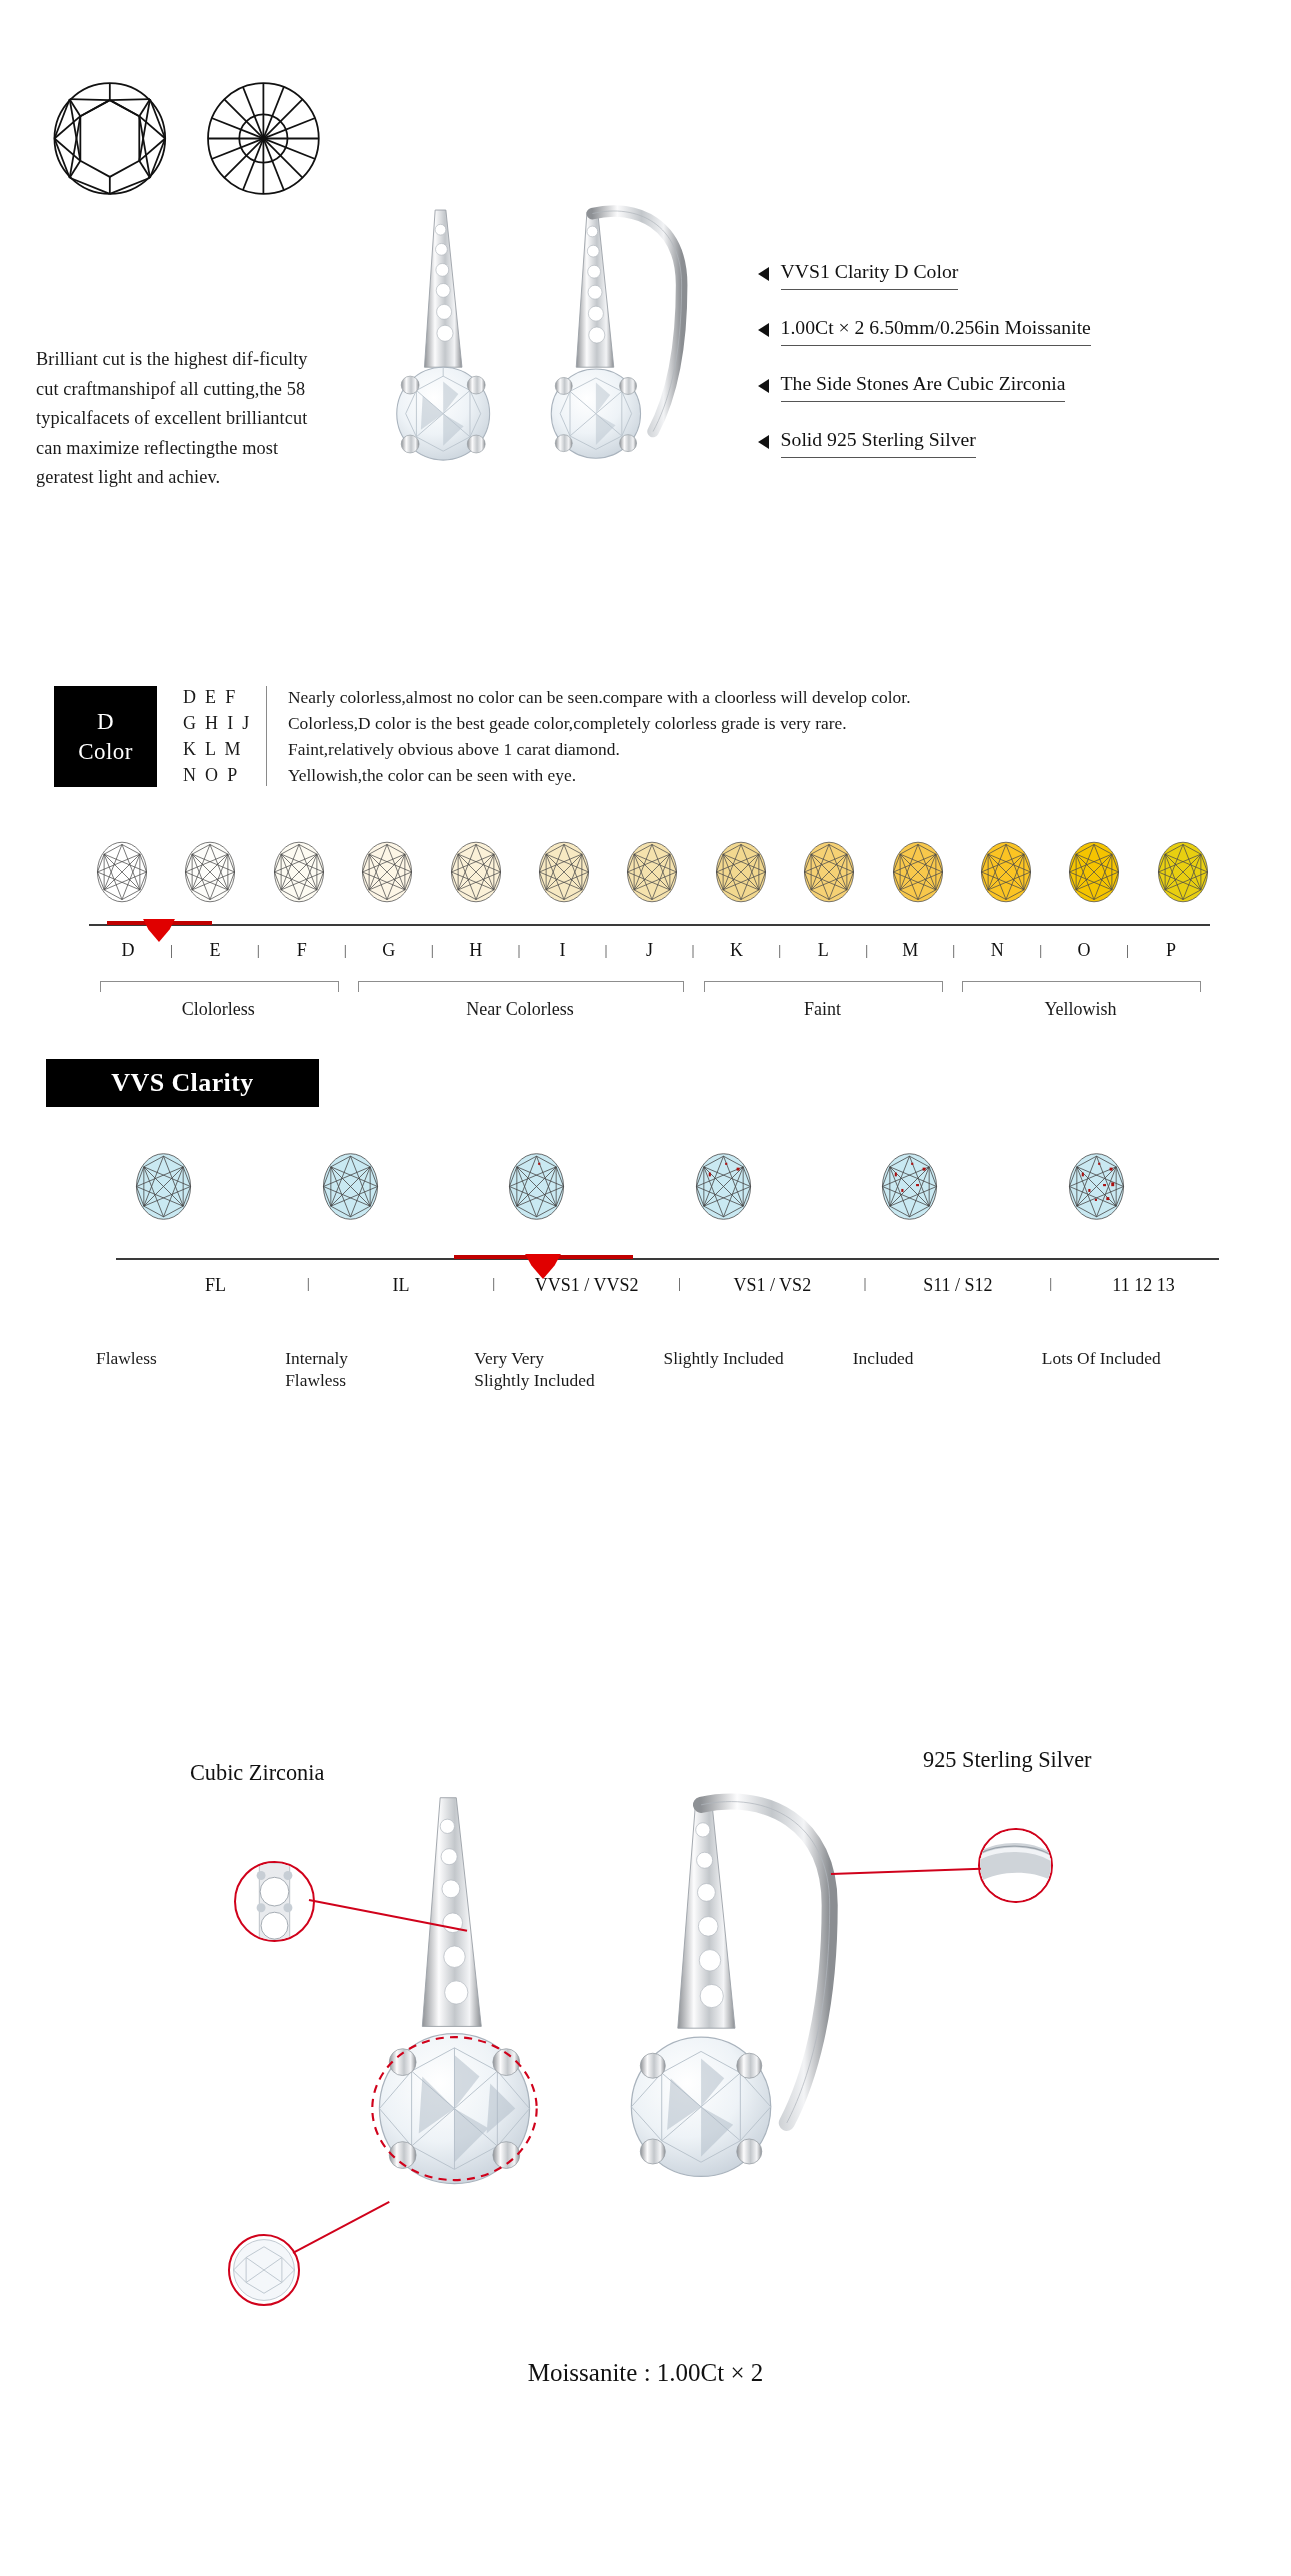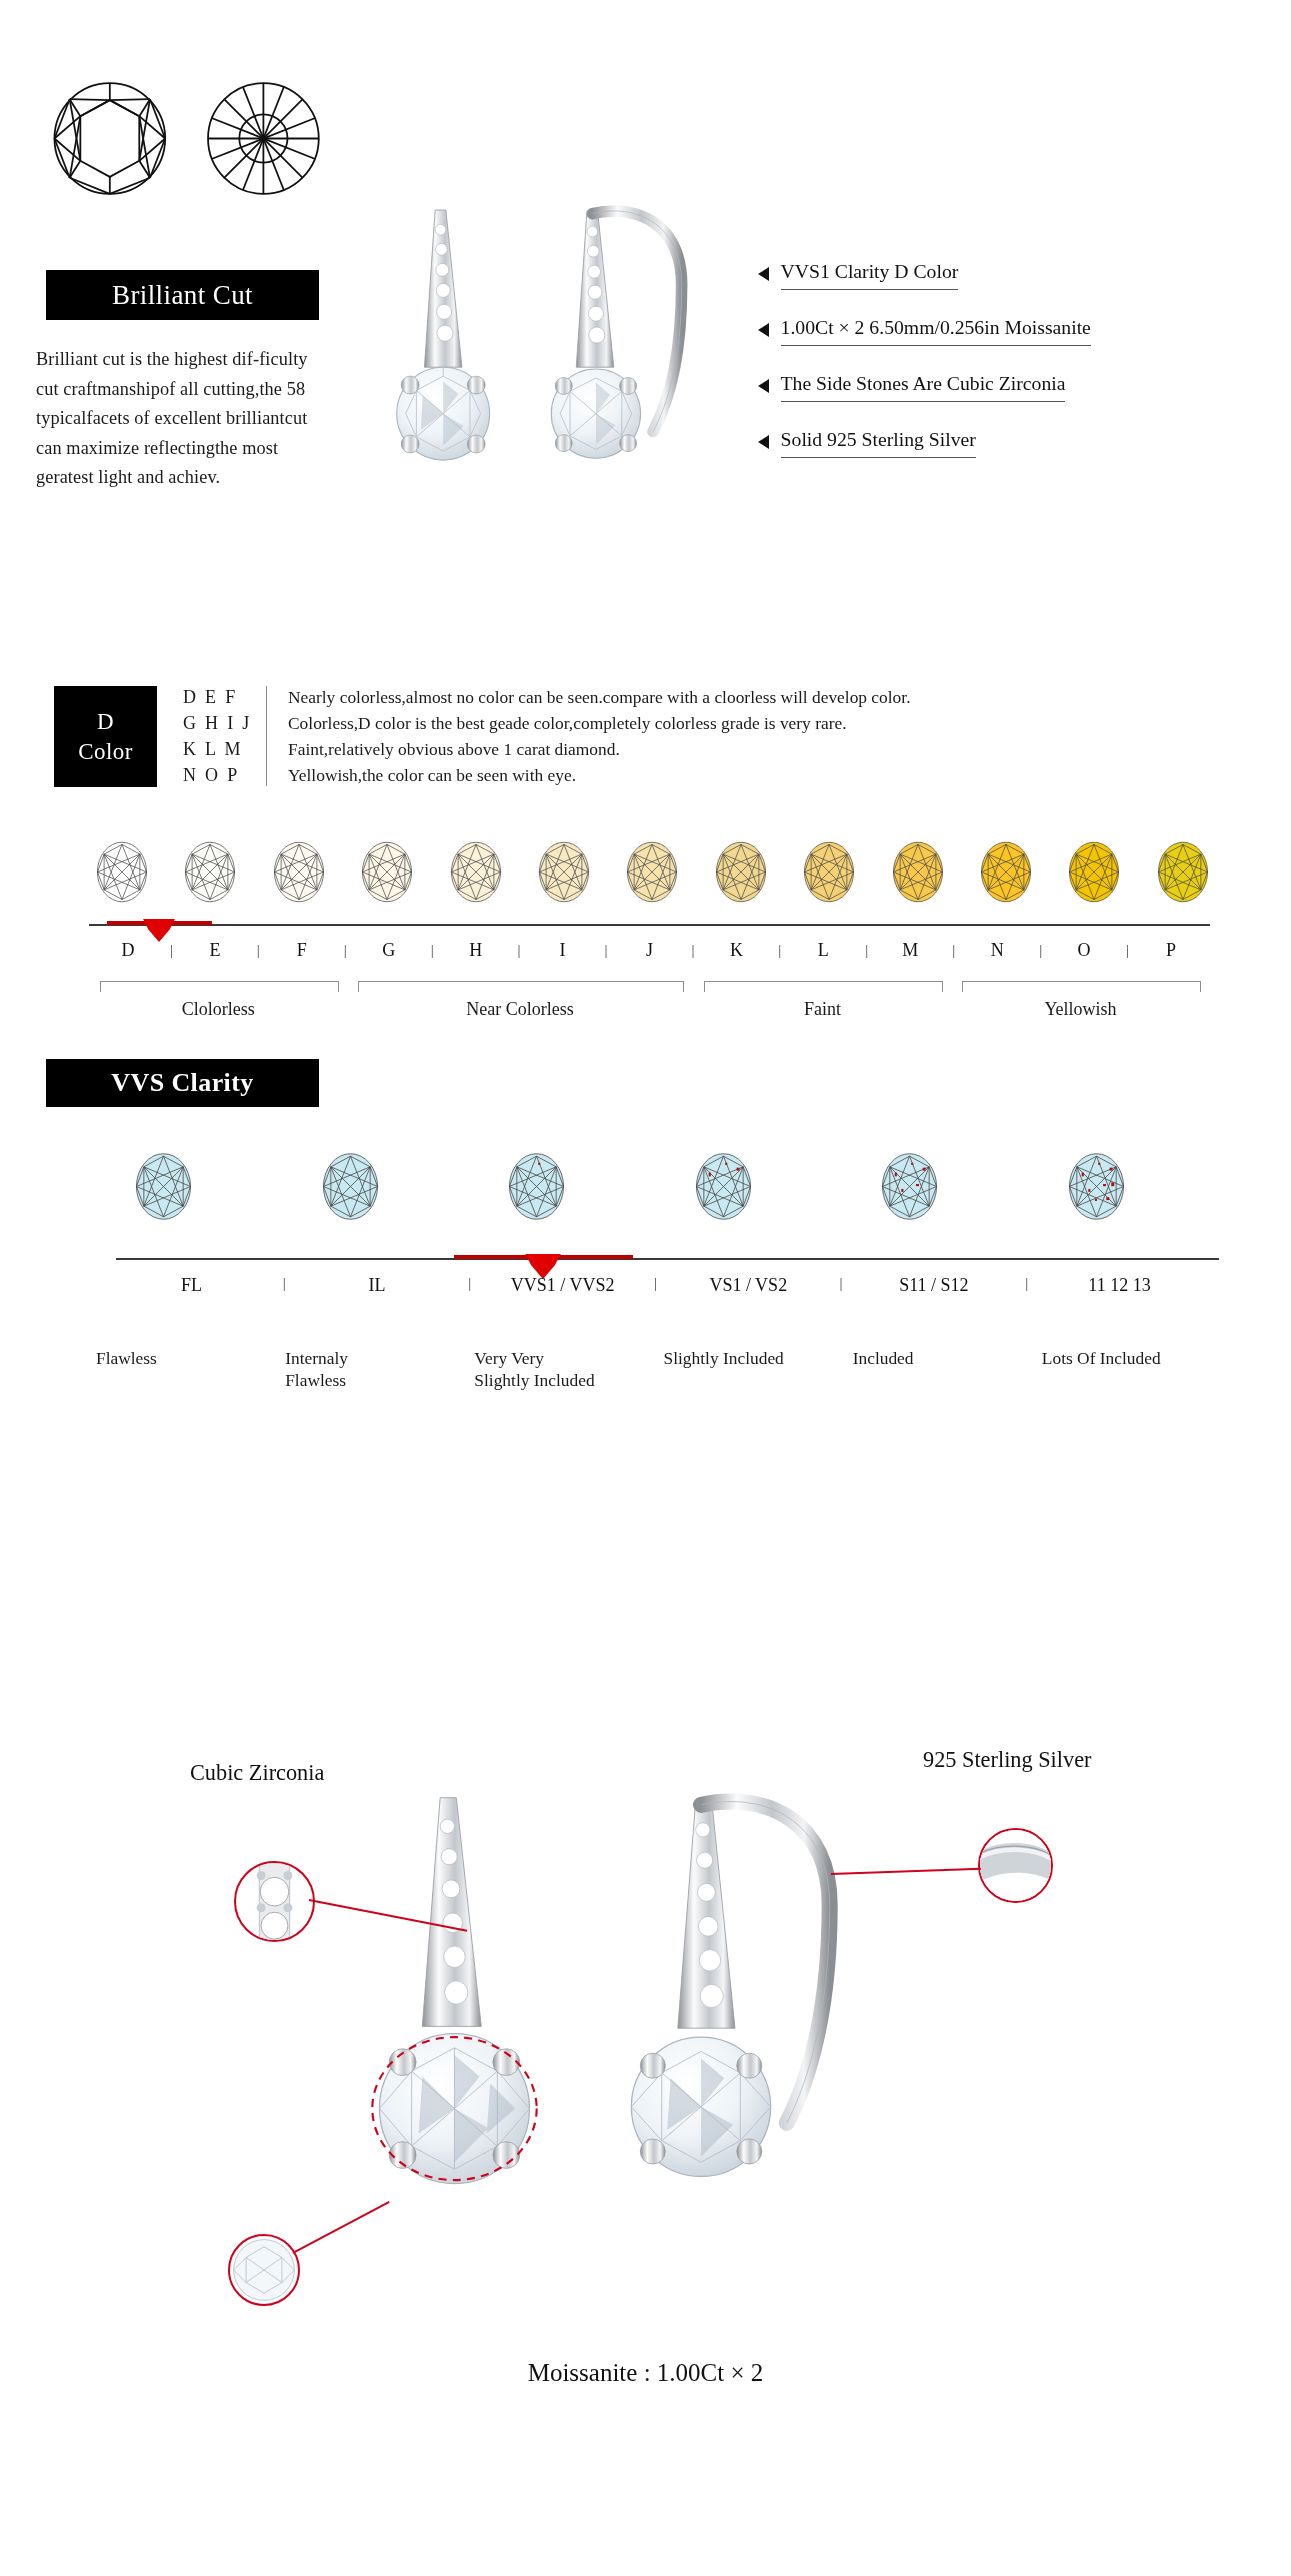--- a/index.html
+++ b/index.html
@@ -63,21 +63,21 @@
   .grp-bracket{position:absolute;border:1.4px solid #8d8d8d;border-bottom:none;height:9.8px;top:0;}
   .grp-name{position:absolute;top:18px;text-align:center;font-size:18px;color:#1a1a1a;}
 
   
   #clarity-title{left:46px;top:1059px;width:273px;height:48px;font-size:26px;font-weight:bold;}
   #clarity-gems{left:134px;top:1153px;width:992px;height:71px;display:flex;
      justify-content:space-between;align-items:center;}
   #clarity-axis{left:116px;top:1258px;width:1103px;height:1.8px;background:#3a3a3a;}
   #clarity-marker-line{left:454px;top:1255px;width:179px;height:3.6px;background:#c00000;}
   #clarity-marker-tri{left:525px;top:1254px;}
-  #clarity-labels{left:104px;top:1275px;width:1103px;display:flex;font-size:18px;justify-content:space-between;}
+  #clarity-labels{left:128px;top:1275px;width:1103px;display:flex;font-size:18px;justify-content:space-between;}
   .vlabel{flex:1;text-align:center;}
   .vsep{width:10.7px;text-align:center;color:#444;font-size:15px;}
   #clarity-descs{left:96px;top:1327px;width:1135px;display:flex;font-size:17.4px;line-height:22.3px;}
   .vdesc{flex:1;text-align:left;color:#1a1a1a;margin-top:20px;}
 
   
   #main-title{left:0;top:1519px;width:1291px;text-align:center;font-size:54px;letter-spacing:0.4px;}
 
   
   #bottom-photo{left:340px;top:1787px;width:572px;height:536px;}
@@ -134,23 +134,20 @@
           <line x1="284" y1="26" x2="196" y2="114"></line>
           <line x1="217" y1="12" x2="263" y2="128"></line>
           <line x1="263" y1="12" x2="217" y2="128"></line>
           <line x1="182" y1="47" x2="298" y2="93"></line>
           <line x1="182" y1="93" x2="298" y2="47"></line>
         </g>
       </g>
     </svg>
   </div>
 
-  <div class="abs blackbar" id="cut-title">
-    <span>Brilliant Cut</span>
-  </div>
 
   <div class="abs" id="cut-desc">Brilliant cut is the highest dif-ficulty cut craftmanshipof all cutting,the 58 typicalfacets of excellent brilliantcut can maximize reflectingthe most geratest light and achiev.</div>
 
   <div class="abs" id="hero-earrings">
     <svg width="384" height="304" viewBox="0 0 430 340">
       <defs>
         <linearGradient id="silv" x1="0" y1="0" x2="1" y2="0">
           <stop offset="0" stop-color="#8e9195"></stop>
             <stop offset=".28" stop-color="#fbfbfc"></stop>
           <stop offset=".55" stop-color="#c3c7cb"></stop>

